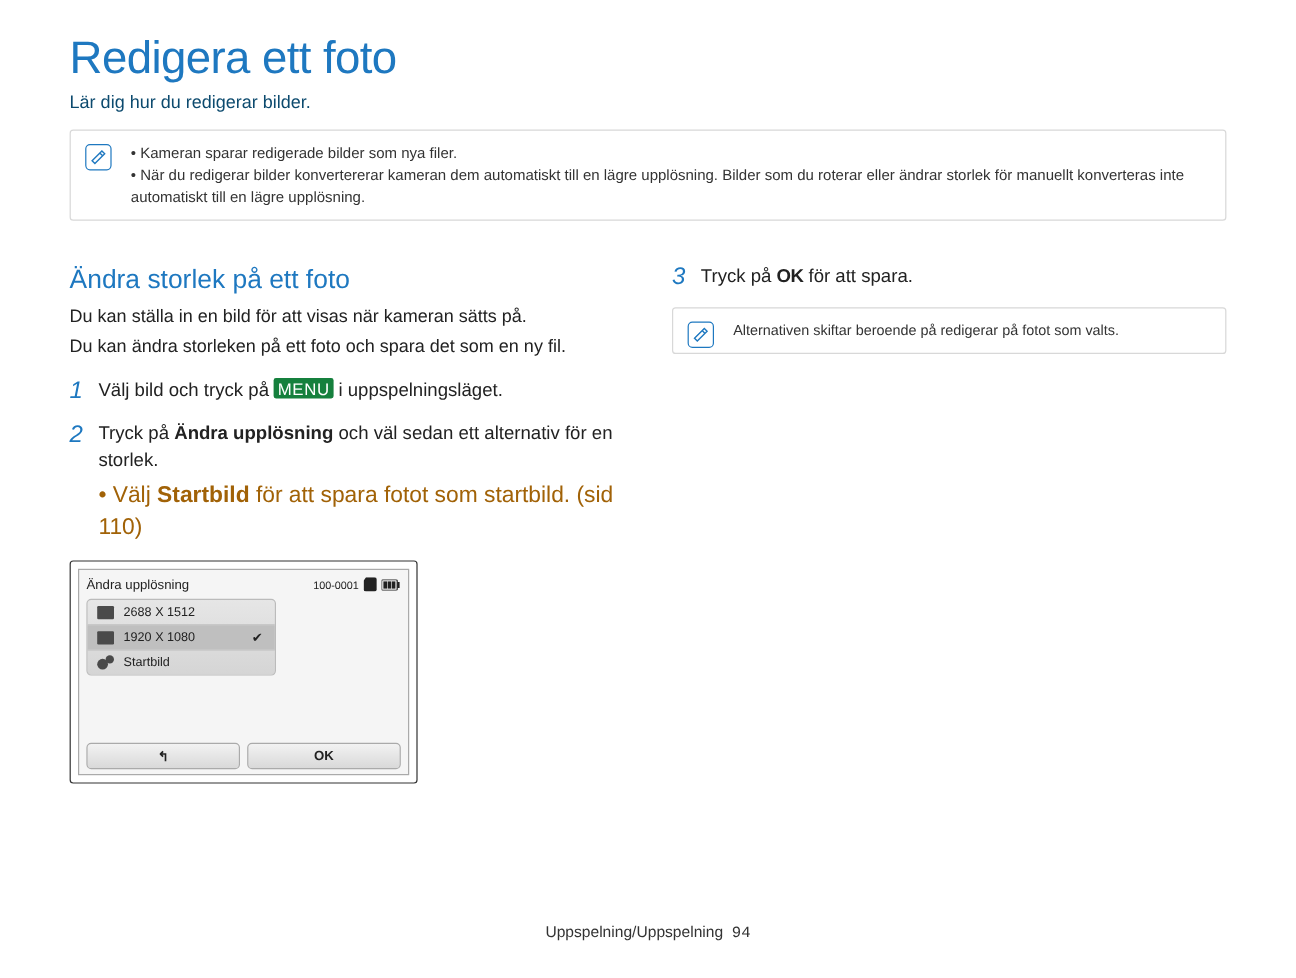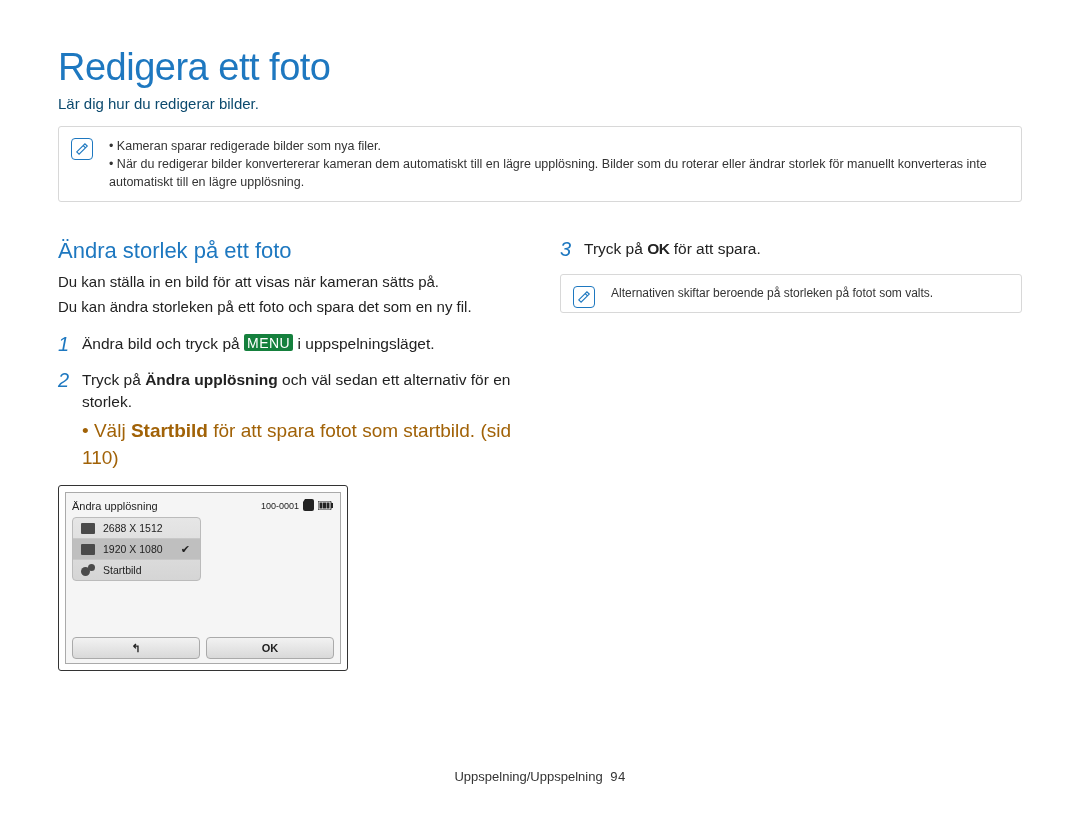--- a/index.html
+++ b/index.html
@@ -5,21 +5,21 @@
   * { box-sizing: border-box; margin: 0; padding: 0; }
   body {
     font-family: Arial, Helvetica, sans-serif;
     color: #222;
     width: 1080px;
     height: 815px;
     background: #fff;
     position: relative;
   }
   .page {
-    padding: 46px 58px 0 58px;
+    padding: 28px 58px 0 58px;
   }
   .page-title {
     font-size: 38px;
     font-weight: 400;
     color: #1e78c0;
     letter-spacing: -0.5px;
     margin-bottom: 6px;
   }
   .page-sub {
     font-size: 15px;
@@ -134,21 +134,21 @@
     color: #222;
     margin-bottom: 4px;
     align-items:center;
   }
   .hdr-right { display:flex; gap:4px; align-items:center; font-size:9px; }
   .sd-icon, .batt-icon { display:inline-block; }
   .opt-panel {
     background: linear-gradient(#e6e6e6,#d5d5d5);
     border: 1px solid #bbb;
     border-radius: 4px;
-    width: 129px;
+    width: 158px;
   }
   .opt-row {
     display: flex;
     align-items: center;
     gap: 8px;
     padding: 4px 8px;
     font-size: 10.5px;
     color: #222;
     border-bottom: 1px solid #c8c8c8;
     position: relative;
@@ -240,21 +240,21 @@
 
     <div class="col">
       <div class="section-title">Ändra storlek på ett foto</div>
       <div class="para">Du kan ställa in en bild för att visas när kameran sätts på.</div>
       <div class="para">Du kan ändra storleken på ett foto och spara det som en ny fil.</div>
 
       <div class="steps">
         <div class="step">
           <div class="step-num">1</div>
           <div class="step-body">
-            <span>Ändra bild och tryck på </span><span class="menu-chip">MENU</span><span> i uppspelningsläget.</span>
+            <span>Välj bild och tryck på </span><span class="menu-chip">MENU</span><span> i uppspelningsläget.</span>
           </div>
         </div>
 
         <div class="step">
           <div class="step-num">2</div>
           <div class="step-body">
             <span>Tryck på </span><span class="bold">Ändra upplösning</span><span> och väl sedan ett alternativ för en storlek.</span>
             <div class="sub">
               <span>Välj </span><span class="bold">Startbild</span><span> för att spara fotot som startbild. (sid 110)</span>
             </div>
@@ -313,21 +313,21 @@
           <span>Tryck på </span><span class="ok-inline">OK</span><span> för att spara.</span>
         </div>
       </div>
 
       <div class="note-box small" style="margin-top:10px;">
         <span class="note-icon">
           <svg width="14" height="14" viewBox="0 0 24 24">
               <path fill="none" stroke="#1e78c0" stroke-width="2" d="M3 17l4 4L21 7 17 3 3 17zM14 6l4 4"></path>
             </svg>
         </span>
-        <span>Alternativen skiftar beroende på storleken på fotot som valts.</span>
+        <span>Alternativen skiftar beroende på redigerar på fotot som valts.</span>
       </div>
     </div>
   </div>
 </div>
 
 <div class="footer">
   <span>Uppspelning/Uppspelning</span>&nbsp;&nbsp;<span class="pg">94</span>
 </div>
 
 </body></html>

